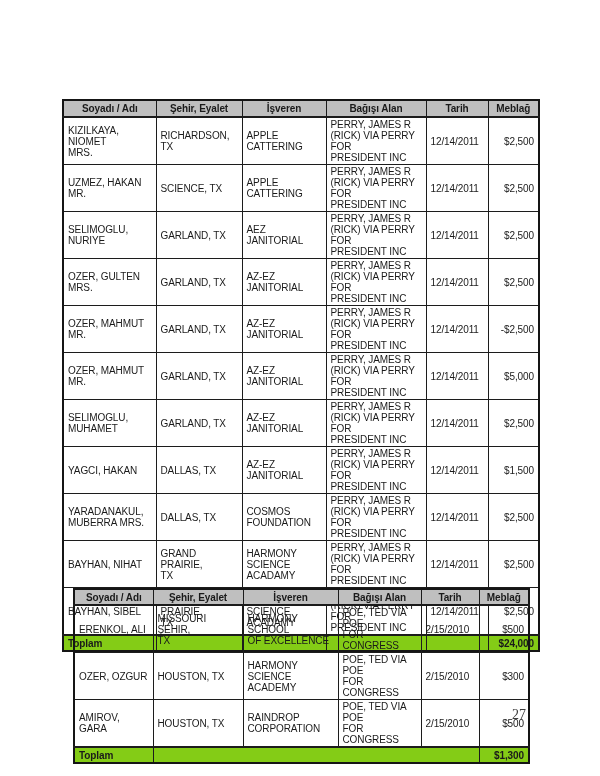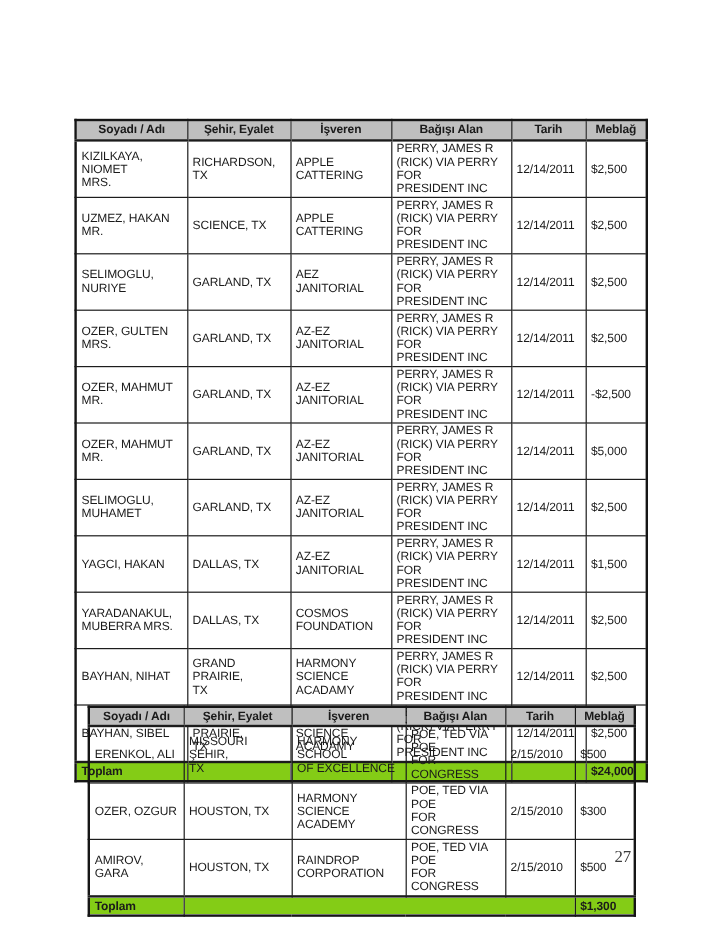--- a/index.html
+++ b/index.html
@@ -33,21 +33,21 @@
     border-bottom-width: 2px;
     white-space: nowrap;
   }
   .doc-table tr.total-row td {
     background: #84cc16;
     font-weight: bold;
     border-top-width: 2px;
   }
   .c0, .c1, .c2, .c3 { text-align: left; margin-left: 36px; }
   .c4 { }
-  .c5 { padding-right: 5px; }
+  .c5 { text-align: right; padding-right: 5px; }
   #table1 { left: 62px; top: 99px;  width: 476px; }
   #table2 { left: 73px; top: 588px; width: 455px; }
   #table1 thead tr { height: 17px; }
   #table1 tbody tr { height: 36px; }
   #table1 tr.total-row { height: 16px; }
   #table2 thead tr { height: 16px; }
   #table2 tbody tr { height: 25px; }
   #table2 tr.total-row { height: 16px; }
   .page-number {
     position: absolute;

